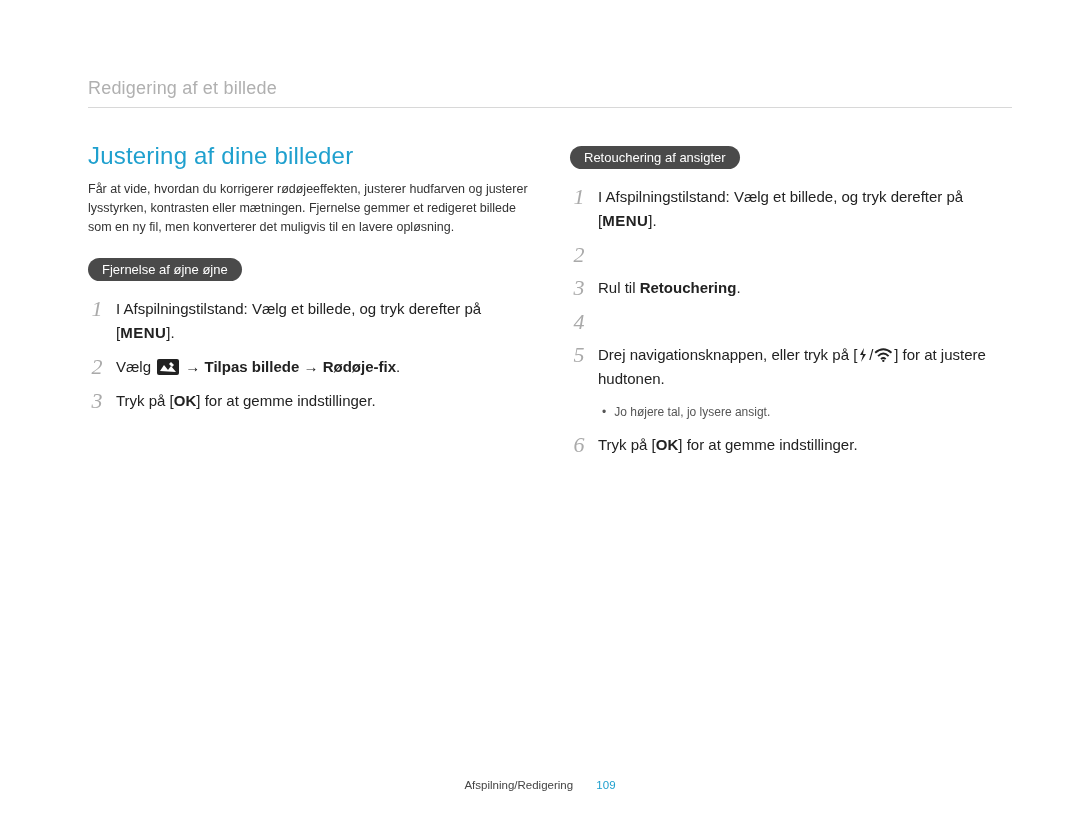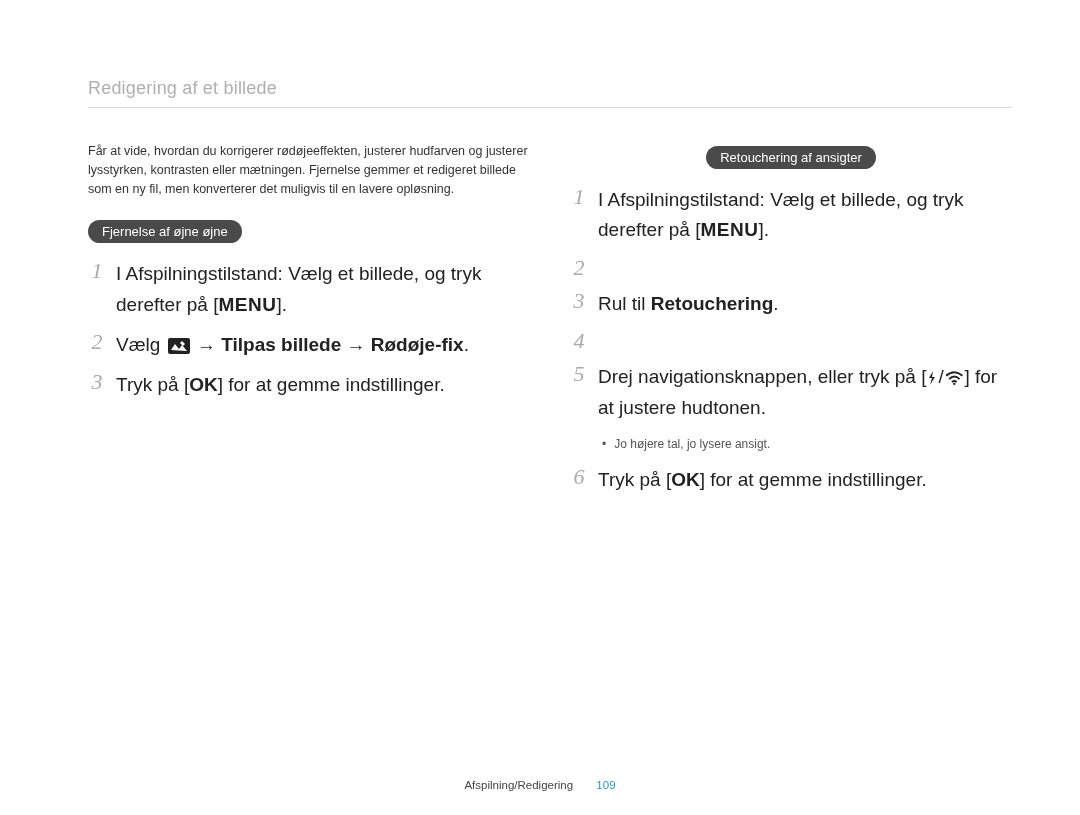--- a/index.html
+++ b/index.html
@@ -46,21 +46,21 @@
     }
     .pill {
       display: inline-block;
       background: #4a4a4a;
       color: #fff;
       font-size: 13px;
       padding: 4px 14px;
       border-radius: 12px;
       margin-bottom: 16px;
     }
-    .right-pill-wrap { margin-top: 4px; text-align: center; }
+    .right-pill-wrap { margin-top: 4px; }
     .steps {
       display: flex;
       flex-direction: column;
       gap: 10px;
     }
     .step {
       display: flex;
       align-items: flex-start;
       gap: 10px;
     }
@@ -68,21 +68,21 @@
       font-family: Georgia, 'Times New Roman', serif;
       font-style: italic;
       font-size: 22px;
       color: #aaa;
       line-height: 1;
       min-width: 18px;
       text-align: center;
       padding-top: 1px;
     }
     .step-body {
-      font-size: 19px;
+      font-size: 15px;
       line-height: 1.6;
       color: #222;
       flex: 1;
     }
     .step-body .bold { font-weight: bold; }
     .btn-label {
       font-weight: bold;
       letter-spacing: 0.5px;
       font-family: Arial, Helvetica, sans-serif;
     }
@@ -130,20 +130,21 @@
   </style>
 </head>
 <body>
 
 <div class="page">
   <div class="header-title">Redigering af et billede</div>
 
   <div class="columns">
 
     <div class="col">
+      <div class="section-title">Justering af dine billeder</div>
       <div class="intro">Får at vide, hvordan du korrigerer rødøjeeffekten, justerer hudfarven og justerer lysstyrken, kontrasten eller mætningen. Fjernelse gemmer et redigeret billede som en ny fil, men konverterer det muligvis til en lavere opløsning.</div>
 
       <div class="pill">Fjernelse af øjne øjne</div>
 
       <div class="steps">
         <div class="step">
           <div class="step-num">1</div>
           <div class="step-body">
             <span>I Afspilningstilstand: Vælg et billede, og tryk derefter på [</span><span class="btn-label">MENU</span><span>].</span>
           </div>

